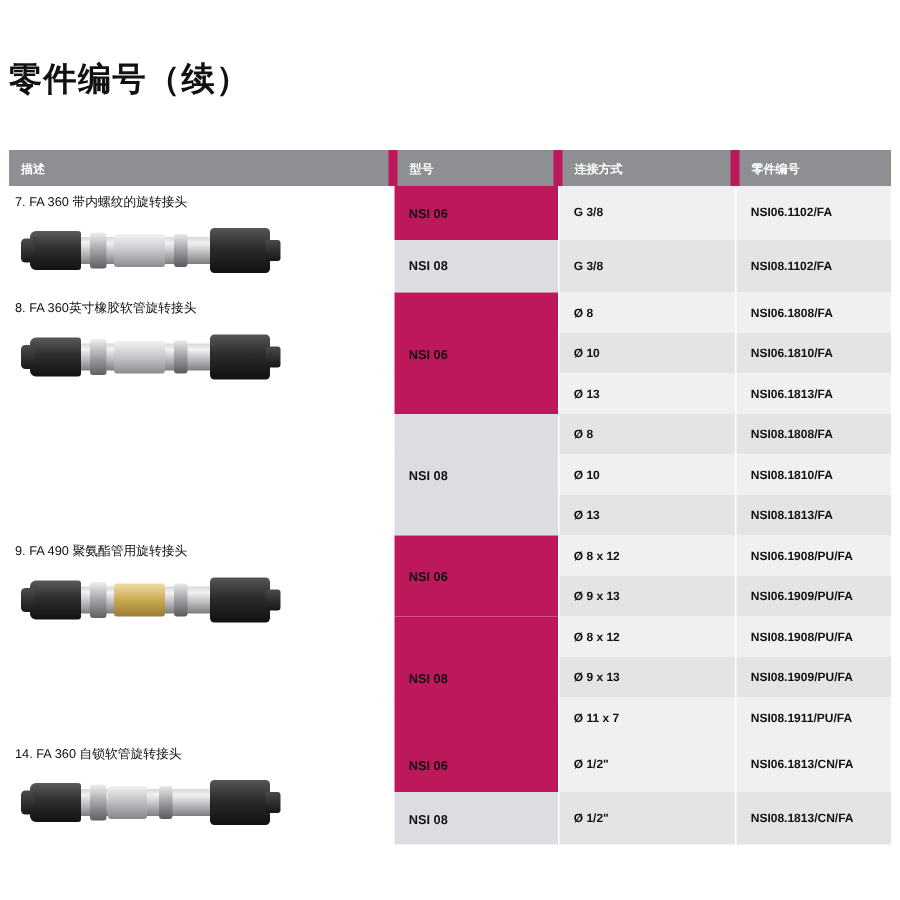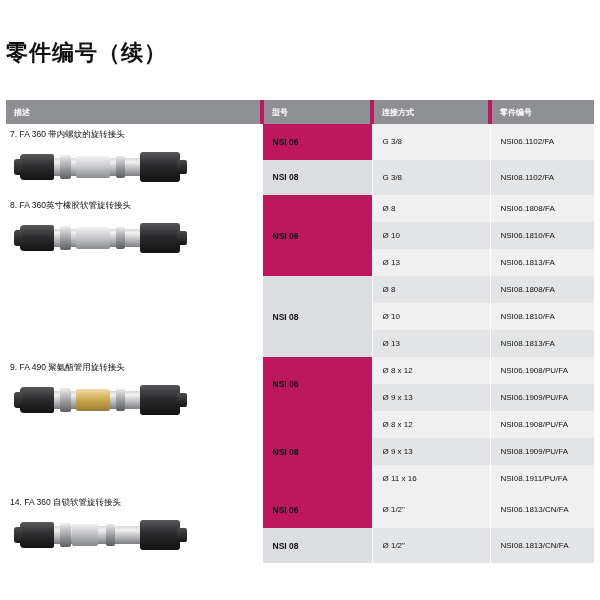--- a/index.html
+++ b/index.html
@@ -47,21 +47,21 @@
   table.parts col.c-conn  { width: 118px; }
   table.parts col.c-pn    { width: 104px; }
 
   thead th {
     background: #8e8f93;
     color: #ffffff;
     font-size: 8px;
     font-weight: bold;
     text-align: left;
     padding: 5px 6px 5px 8px;
-    border-right: 4px solid #be185d;
+    border-right: 6px solid #be185d;
     height: 14px;
     vertical-align: middle;
   }
   thead th:last-child { border-right: none; }
 
   td {
     border-right: 1px solid #ffffff;
     vertical-align: middle;
     padding: 0;
   }
@@ -183,25 +183,26 @@
     color: #111111;
     padding: 4px 6px 4px 10px;
     text-align: left;
   }
   td.conn {
     background: #f0f0f1;
     font-size: 8px;
     color: #111111;
     padding: 4px 6px 4px 10px;
     height: 19px;
+    font-weight: bold;
   }
   td.pn {
     background: #f0f0f1;
     font-size: 8px;
-    font-weight: normal;
+    font-weight: bold;
     color: #111111;
     padding: 4px 0 4px 10px;
     height: 19px;
   }
   tr.alt td.conn, tr.alt td.pn {
     background: #e3e4e6;
   }
   tr.alt td.model {
     background: #dcdde0;
   }
@@ -314,21 +315,21 @@
         <tr>
           <td class="model" rowspan="3">NSI 08</td>
           <td class="conn">Ø 8 x 12</td>
           <td class="pn">NSI08.1908/PU/FA</td>
         </tr>
         <tr class="alt">
           <td class="conn">Ø 9 x 13</td>
           <td class="pn">NSI08.1909/PU/FA</td>
         </tr>
         <tr>
-          <td class="conn">Ø 11 x 16</td>
+          <td class="conn">Ø 11 x 7</td>
           <td class="pn">NSI08.1911/PU/FA</td>
         </tr>
 
         <tr>
           <td class="desc" rowspan="2">
             <span class="dtext">14. FA 360 自锁软管旋转接头</span>
             <div class="prod-img locking">
               <div class="body"></div>
                 <div class="collar"></div>
                 <div class="ring1"></div>

